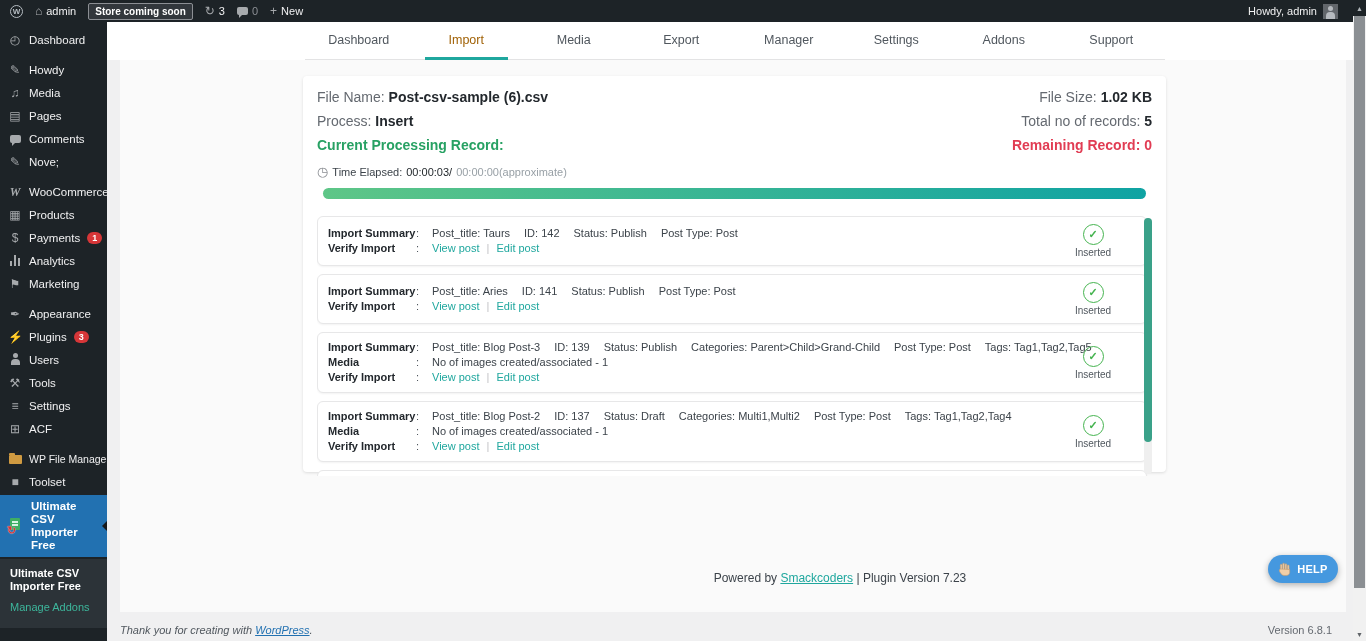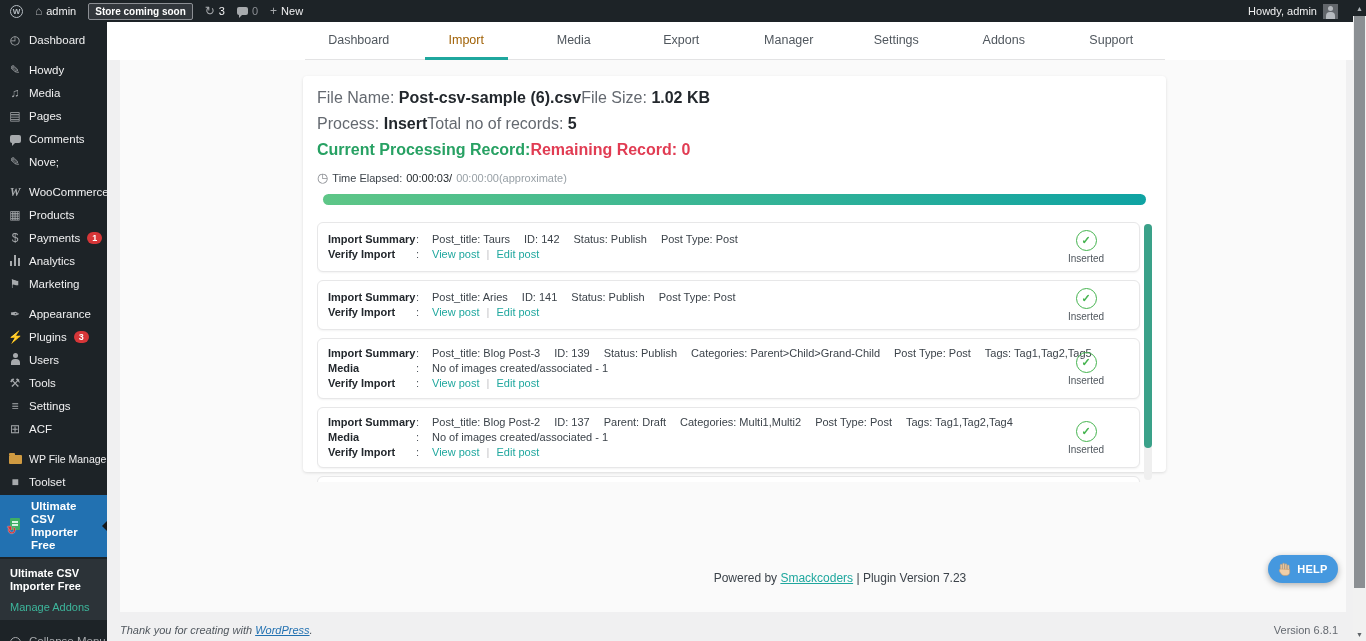--- a/index.html
+++ b/index.html
@@ -44,54 +44,54 @@
   .woo-w { font-family:"Liberation Serif", serif; font-style:italic; font-weight:bold; font-size:12px; }
   .sb-active { background:#2271b1; color:#fff; padding:5px 8px; display:flex; gap:7px; align-items:center;
     position:relative; margin-top:2px; cursor:pointer; }
   .sb-active:after { content:""; position:absolute; right:0; top:50%; margin-top:-5px;
     border:5px solid transparent; border-right:5px solid #16191c; }
   .sb-active-label { font-size:11.5px; line-height:13px; font-weight:bold; }
   .csv-ico { width:16px; height:16px; position:relative; flex-shrink:0; }
   .csv-file { position:absolute; left:2px; top:0; width:10px; height:12px; background:#3fae63; border-radius:1px; }
   .csv-file:before { content:""; position:absolute; left:2px; top:3px; right:2px; height:1.5px; background:#d9f2e2; box-shadow:0 3px 0 #d9f2e2; }
   .csv-arrow { position:absolute; left:-1px; bottom:-3px; color:#d63638; font-size:11px; font-weight:bold; text-shadow:0 0 1px #fff; }
-  .submenu { background:#2c3338; padding:5px 0 7px; margin-top:2px; }
+  .submenu { background:#2c3338; padding:5px 0 15px; margin-top:2px; }
   .submenu-current { color:#fff; font-weight:bold; font-size:11px; line-height:13px; padding:3px 10px; cursor:pointer; }
   .submenu-link { color:#3db79c; font-size:11px; padding:5px 10px 0; cursor:pointer; }
   .collapse-item { margin-top:10px; color:#a7aaad; }
   .collapse-ico { width:11px; height:11px; border:1px solid #a7aaad; border-radius:50%; font-size:5px;
     display:inline-flex; align-items:center; justify-content:center; color:#a7aaad; }
 
   
   #content-bg { position:absolute; left:107px; top:22px; width:1246px; height:619px; background:#f0f0f1; }
   #plugin-wrap { position:absolute; left:120px; top:22px; width:1226px; height:590px; background:#fafafa; }
   #tabbar { position:absolute; left:107px; top:22px; width:1246px; height:38px; background:#ffffff; }
   #tabs { position:absolute; left:198px; top:0; width:860px; height:38px; display:flex; border-bottom:1px solid #e3e3e4; }
   .tab { width:107.5px; line-height:37px; text-align:center; font-size:12.5px; color:#50575e; cursor:pointer; position:relative; }
   .tab.active { color:#a16207; }
   .tab.active:after { content:""; position:absolute; left:12px; right:12px; bottom:-1px; height:3px; background:#1fa79e; }
 
   
   #card { position:absolute; left:303px; top:76px; width:863px; height:396px; background:#fff;
     border-radius:4px; box-shadow:0 1px 3px rgba(0,0,0,.12); padding:13px 14px 0; }
-  .info-line { display:flex; font-size:16px; margin-bottom:8px; color:#646970; }
+  .info-line { display:flex; justify-content:space-between; font-size:14px; margin-bottom:8px; color:#646970; }
   .info-line b { color:#23282d; }
   .lbl-green { color:#27a163; font-weight:bold; }
   .lbl-red { color:#e13c53; font-weight:bold; }
   .head-row { display:flex; justify-content:space-between; align-items:center; margin-top:12px; }
   .completed { color:#1fa79e; font-size:17px; font-weight:500; letter-spacing:.2px; padding-left:8px; }
   .time-row { display:flex; align-items:center; gap:4px; font-size:11px; color:#3c434a; }
   .clock { color:#8c8f94; font-size:13px; line-height:1; }
   .time-bold { font-weight:normal; color:#1d2327; }
   .time-muted { color:#98a0a6; }
   #progressbar { margin:10px 6px 0; height:11px; border-radius:6px;
     background:linear-gradient(90deg,#5ec687,#0fa3a3); }
 
   
-  #reclist { position:relative; margin-top:17px; height:260px; overflow:hidden; padding-right:12px; }
+  #reclist { position:relative; margin-top:17px; height:260px; overflow:hidden; padding-right:5px; }
   #rec-scroll { position:absolute; right:0; top:2px; width:8px; height:256px; background:#efefef; border-radius:4px; }
   #rec-thumb { position:absolute; left:0; top:0; width:8px; height:224px; background:#3aa189; border-radius:4px; }
   .rec { background:#fff; border:1px solid #e7e7e8; border-radius:6px; box-shadow:0 1px 2px rgba(0,0,0,.05);
     margin-bottom:8px; padding:7px 10px; display:flex; justify-content:space-between; align-items:center; }
   .rec-lines { flex:1; min-width:0; }
   .rl { display:flex; font-size:11px; line-height:15px; color:#3c434a; }
   .rlab { width:88px; font-weight:bold; color:#23282d; flex-shrink:0; }
   .rcol { width:16px; flex-shrink:0; color:#50575e; }
   .rfields { display:flex; gap:14px; white-space:nowrap; }
   .rlink { color:#1fa79e; cursor:pointer; }
@@ -103,21 +103,21 @@
 
   
   #plugin-footer { position:absolute; left:240px; top:571px; width:1200px; text-align:center; font-size:12px; color:#3c434a; }
   #plugin-footer a { color:#1fa79e; text-decoration:underline; cursor:pointer; }
   #help-btn { position:absolute; left:1268px; top:555px; width:70px; height:28px; border-radius:15px;
     background:#4598df; color:#fff; font-size:11px; font-weight:bold; letter-spacing:.3px;
     display:flex; align-items:center; justify-content:center; gap:5px; cursor:pointer;
     box-shadow:0 2px 6px rgba(0,0,0,.3); }
   #wp-footer-left { position:absolute; left:120px; top:624px; font-size:11px; font-style:italic; color:#50575e; }
   #wp-footer-left a { color:#2271b1; text-decoration:underline; cursor:pointer;text-align:center; }
-  #wp-footer-right { position:absolute; right:28px; top:624px; font-size:11px; color:#646970; }
+  #wp-footer-right { position:absolute; right:34px; top:624px; font-size:11px; color:#646970; }
 
   
   #scrollbar { position:absolute; left:1353px; top:0; width:13px; height:641px; background:#f1f1f1; z-index:6; }
   #scroll-top { position:absolute; left:0; top:0; width:13px; height:16px; background:#1d2327;
     color:#b0b5ba; font-size:7px; display:flex; align-items:center; justify-content:center; cursor:pointer; }
   #scroll-thumb { position:absolute; left:1px; top:16px; width:11px; height:572px; background:#8b8f93; cursor:pointer; }
   #scroll-bottom { position:absolute; left:0; bottom:0; width:13px; height:14px;
     color:#606468; font-size:7px; display:flex; align-items:center; justify-content:center; cursor:pointer; }
 </style>
 </head>
@@ -404,21 +404,21 @@
     </div>
 
     <div class="rec">
       <div class="rec-lines">
         <div class="rl">
           <span class="rlab">Import Summary</span>
           <span class="rcol">:</span>
           <span class="rfields">
             <span>Post_title: Blog Post-2</span>
               <span>ID: 137</span>
-              <span>Parent: Draft</span>
+              <span>Status: Draft</span>
               <span>Categories: Multi1,Multi2</span>
               <span>Post Type: Post</span>
               <span>Tags: Tag1,Tag2,Tag4</span>
           </span>
         </div>
         <div class="rl">
           <span class="rlab">Media</span>
           <span class="rcol">:</span>
           <span>No of images created/associated - 1</span>
         </div>

